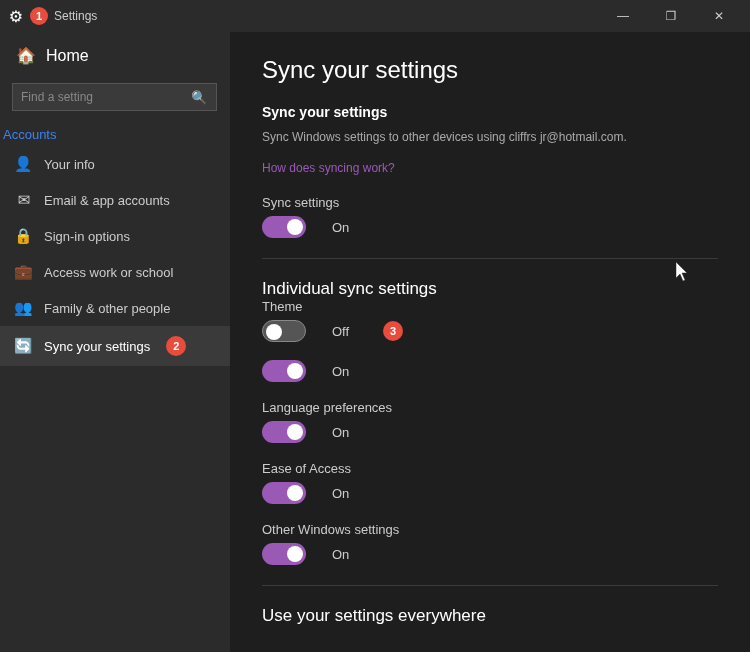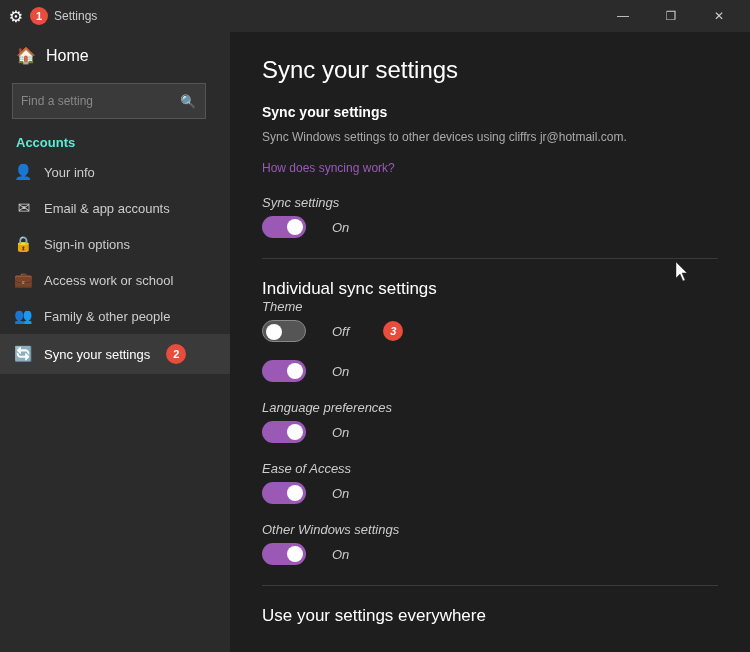--- a/index.html
+++ b/index.html
@@ -86,47 +86,47 @@
     }
     .sidebar-home {
       display: flex;
       align-items: center;
       gap: 10px;
       padding: 14px 16px;
       cursor: pointer;
       color: #fff;
     }
     .search-box {
-      margin: 4px 24px 8px 12px;
+      margin: 4px 13px 8px 12px;
       display: flex;
       align-items: center;
       background: #3a3a3a;
       border: 1px solid #555;
-      height: 36px;
+      height: 28px;
       padding: 0 8px;
     }
     .search-box input {
       background: transparent;
       border: none;
       outline: none;
       color: #ccc;
       font-size: 12px;
       flex: 1;
     }
     .search-box input::placeholder { color: #888; }
     .search-icon-btn {
       color: #888;
       font-size: 13px;
       cursor: pointer;
     }
     .sidebar-section-title {
       font-size: 13px;
-      font-weight: 700;
-      color: #5eead4;
-      padding: 8px 16px 4px 16px;
+      font-weight: 400;
+      color: #3b82f6;
+      padding: 8px 16px 4px 3px;
     }
     .sidebar-item {
       display: flex;
       align-items: center;
       gap: 12px;
       padding: 10px 16px;
       cursor: pointer;
       font-size: 13px;
       color: #ccc;
       position: relative;
@@ -192,21 +192,20 @@
       color: #9b59b6;
       font-size: 12px;
       cursor: pointer;
       text-decoration: none;
       margin-bottom: 20px;
       display: inline-block;
     }
 
     .setting-row {
       margin-bottom: 18px;
-      font-style: italic;
     }
     .setting-label {
       font-size: 13px;
       color: #ccc;
       margin-bottom: 6px;
     }
     .toggle-row {
       display: flex;
       align-items: center;
       gap: 26px;

